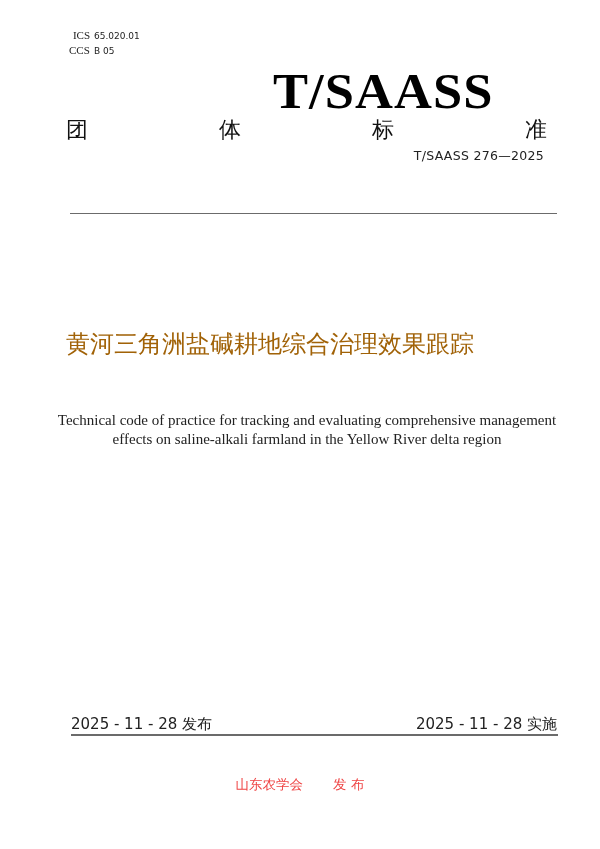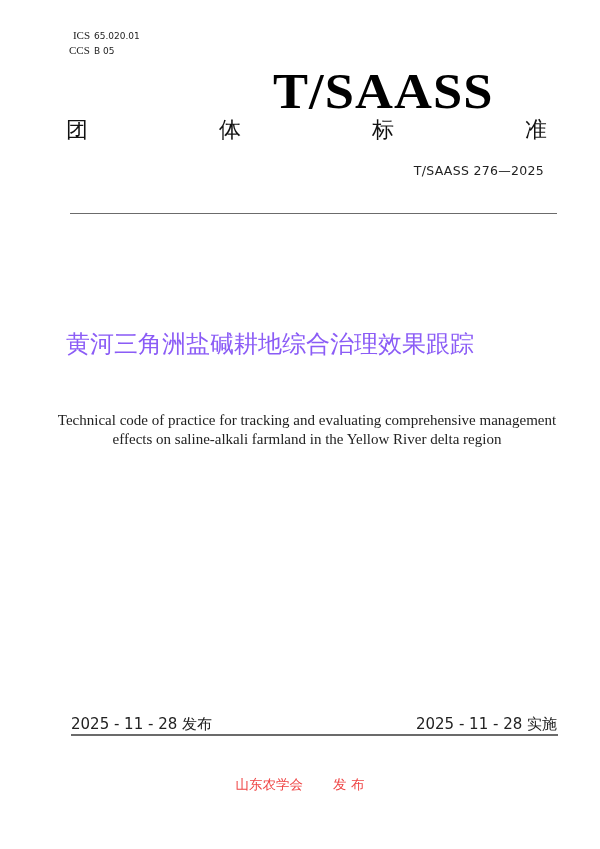--- a/index.html
+++ b/index.html
@@ -4,23 +4,23 @@
 <style>
   html, body { margin: 0; padding: 0; background: #ffffff; }
   body { width: 600px; height: 849px; position: relative; overflow: hidden; color: #111; font-family: "DejaVu Sans", sans-serif; }
   .abs { position: absolute; }
   .cls { left: 69px; font-size: 10px; line-height: 12px; color: #222; }
   .cls .k { font-family: "Liberation Serif", serif; font-size: 11px; display: inline-block; width: 25px; }
   .cls .v { font-family: "DejaVu Sans", sans-serif; font-size: 9px; }
   .brand { left: 273px; top: 66px; font-family: "Liberation Serif", serif; font-weight: bold; font-size: 50px; line-height: 50px; letter-spacing: 1px; transform: scaleX(1.05); transform-origin: left top; color: #000; }
   .group-row { top: 116px; left: 0; width: 600px; height: 30px; }
   .gch { position: absolute; top: 0; font-size: 22px; line-height: 28px; color: #111; }
-  .stdno { top: 163px; right: 56px; font-size: 12.5px; letter-spacing: 0.3px; color: #222; margin-left: 45px; }
+  .stdno { top: 148px; right: 56px; font-size: 12.5px; letter-spacing: 0.3px; color: #222; margin-left: 45px; }
   .hline { height: 1px; background: #6b6b6b; }
-  .title-cn { top: 328px; left: 0; width: 540px; text-align: center; font-size: 24px; line-height: 33px; color: #8b5cf6; }
+  .title-cn { top: 328px; left: 0; width: 540px; text-align: center; font-size: 24px; line-height: 33px; color: #a16207; }
   .title-en { top: 411px; left: 0; width: 614px; text-align: center; font-family: "Liberation Serif", serif; font-size: 15px; line-height: 19px; color: #222; }
   .date { top: 715px; font-size: 15px; color: #222; }
   .publisher { top: 776px; left: 0; width: 600px; text-align: center; font-size: 13.5px; color: #ef4444; }
   .publisher .gap { display: inline-block; width: 30px; }
 </style>
 </head>
 <body>
 
 <div class="abs cls" style="top:29px;text-align:center;">
   <span class="k">ICS</span><span class="v">65.020.01</span>

